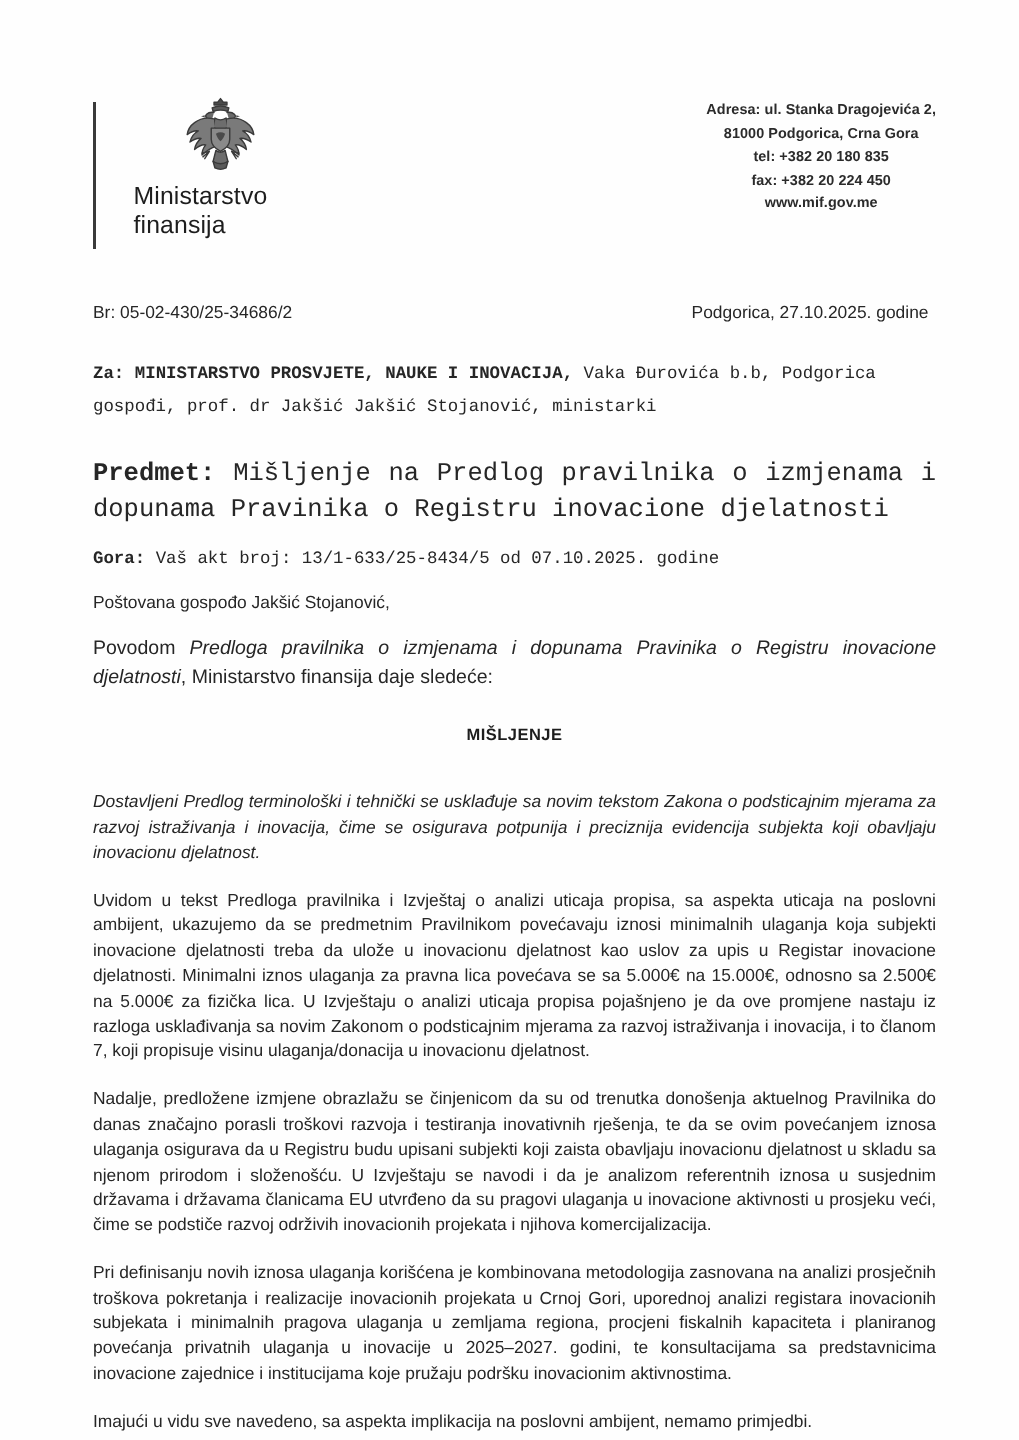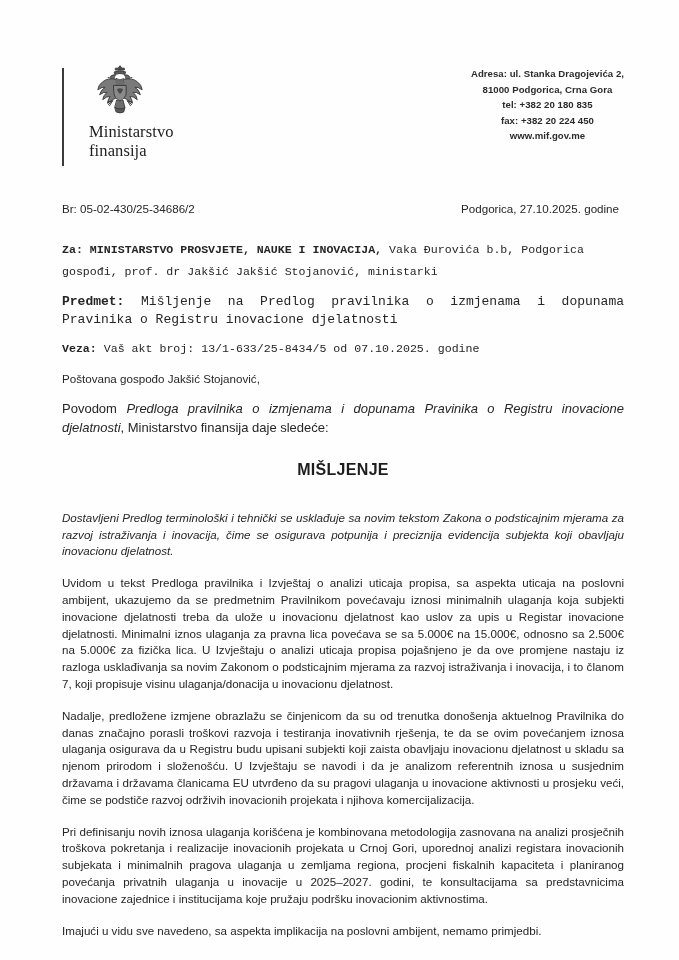--- a/index.html
+++ b/index.html
@@ -46,23 +46,22 @@
     position: absolute;
     left: 0;
     top: 6px;
     width: 1.6px;
     height: 98px;
     background: #3a3a3a;
   }
   .brand-inner {
     display: flex;
     flex-direction: column;
-    align-items: flex-start;
+    align-items: flex-end;
     padding-left: 12px;
-    font-family: Liberation Serif, serif;
   }
   .crest {
     width: 62px;
     height: 58px;
     display: block;
     margin-bottom: 2px;
   }
   .brand-name {
     font-size: 16.5px;
     line-height: 1.17;
@@ -98,23 +97,23 @@
   .addr-block { margin-top: 24px; font-family: Liberation Mono, monospace; }
   .addr-line {
     font-size: 11.6px;
     line-height: 1.92;
     color: #262626;
   }
   .addr-line b { font-weight: 700; }
   .addr-line .caps { font-weight: 700; }
 
   .subject {
-    font-size: 13px;
+    font-size: 17px;
     line-height: 1.42;
-    margin-top: 9px;
+    margin-top: 21px;
     text-align: justify;
     color: #262626;
   }
   .subject b { font-weight: 700; }
 
   .veza {
     font-size: 11.6px;
     line-height: 1.42;
     margin-top: 12px;
     color: #262626;
@@ -133,21 +132,21 @@
     line-height: 1.46;
     margin-top: 15px;
     text-align: justify;
     color: #262626;
   }
   .intro i { font-style: italic; }
 
   .heading {
     text-align: center;
     font-weight: 700;
-    font-size: 16px;
+    font-size: 11px;
     letter-spacing: .3px;
     margin-top: 23px;
     color: #1d1d1d;
   }
 
   p.para {
     font-size: 11.6px;
     line-height: 1.45;
     text-align: justify;
     margin: 0;
@@ -212,21 +211,21 @@
     <div>Br: 05-02-430/25-34686/2</div>
     <div class="date">Podgorica, 27.10.2025. godine</div>
   </div>
 
   <div class="addr-block">
     <div class="addr-line"><b>Za:</b> <span class="caps">MINISTARSTVO PROSVJETE, NAUKE I INOVACIJA,</span> <span>Vaka Đurovića b.b, Podgorica</span></div>
     <div class="addr-line">gospođi, prof. dr Jakšić Jakšić Stojanović, ministarki</div>
 
     <div class="subject"><b>Predmet:</b> <span>Mišljenje na Predlog pravilnika o izmjenama i dopunama Pravinika o Registru inovacione djelatnosti</span></div>
 
-    <div class="veza"><b>Veza:</b> <span>Vaš akt broj: 13/1-633/25-8434/5 od 07.10.2025. godine</span></div>
+    <div class="veza"><b>Gora:</b> <span>Vaš akt broj: 13/1-633/25-8434/5 od 07.10.2025. godine</span></div>
   </div>
 
   <div class="salutation">Poštovana gospođo Jakšić Stojanović,</div>
 
   <div class="intro"><span>Povodom </span><i>Predloga pravilnika o izmjenama i dopunama Pravinika o Registru inovacione djelatnosti</i><span>, Ministarstvo finansija daje sledeće:</span></div>
 
   <div class="heading">MIŠLJENJE</div>
 
   <p class="para first">Dostavljeni Predlog terminološki i tehnički se usklađuje sa novim tekstom Zakona o podsticajnim mjerama za razvoj istraživanja i inovacija, čime se osigurava potpunija i preciznija evidencija subjekta koji obavljaju inovacionu djelatnost.</p>
   <p class="para">Uvidom u tekst Predloga pravilnika i Izvještaj o analizi uticaja propisa, sa aspekta uticaja na poslovni ambijent, ukazujemo da se predmetnim Pravilnikom povećavaju iznosi minimalnih ulaganja koja subjekti inovacione djelatnosti treba da ulože u inovacionu djelatnost kao uslov za upis u Registar inovacione djelatnosti. Minimalni iznos ulaganja za pravna lica povećava se sa 5.000€ na 15.000€, odnosno sa 2.500€ na 5.000€ za fizička lica. U Izvještaju o analizi uticaja propisa pojašnjeno je da ove promjene nastaju iz razloga usklađivanja sa novim Zakonom o podsticajnim mjerama za razvoj istraživanja i inovacija, i to članom 7, koji propisuje visinu ulaganja/donacija u inovacionu djelatnost.</p>

